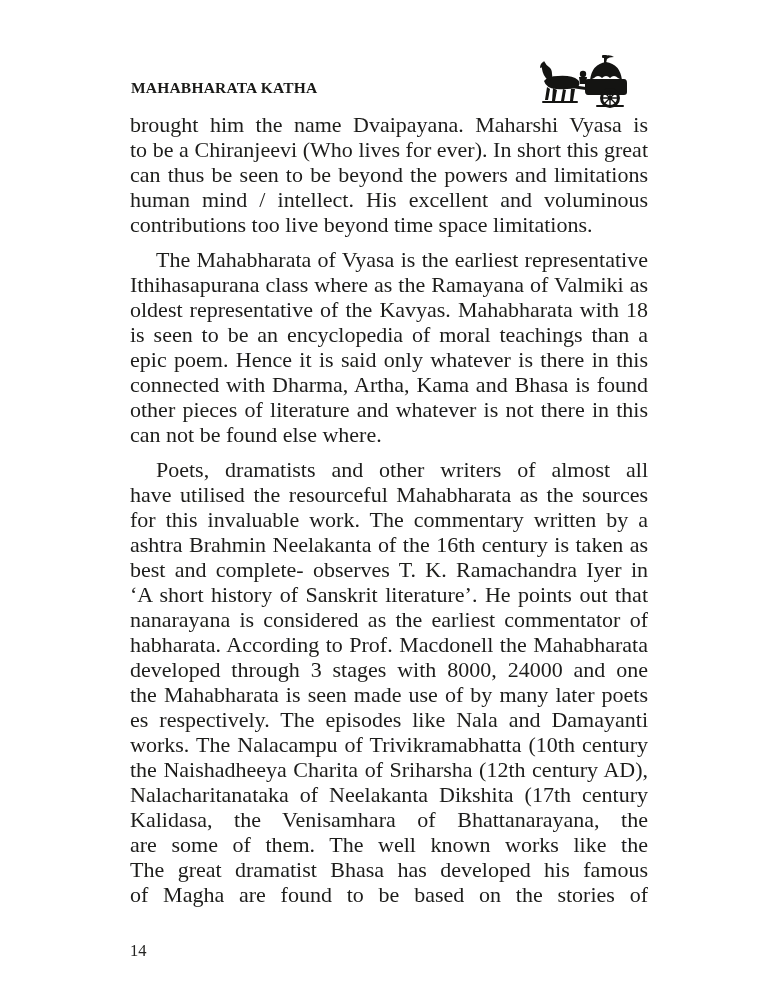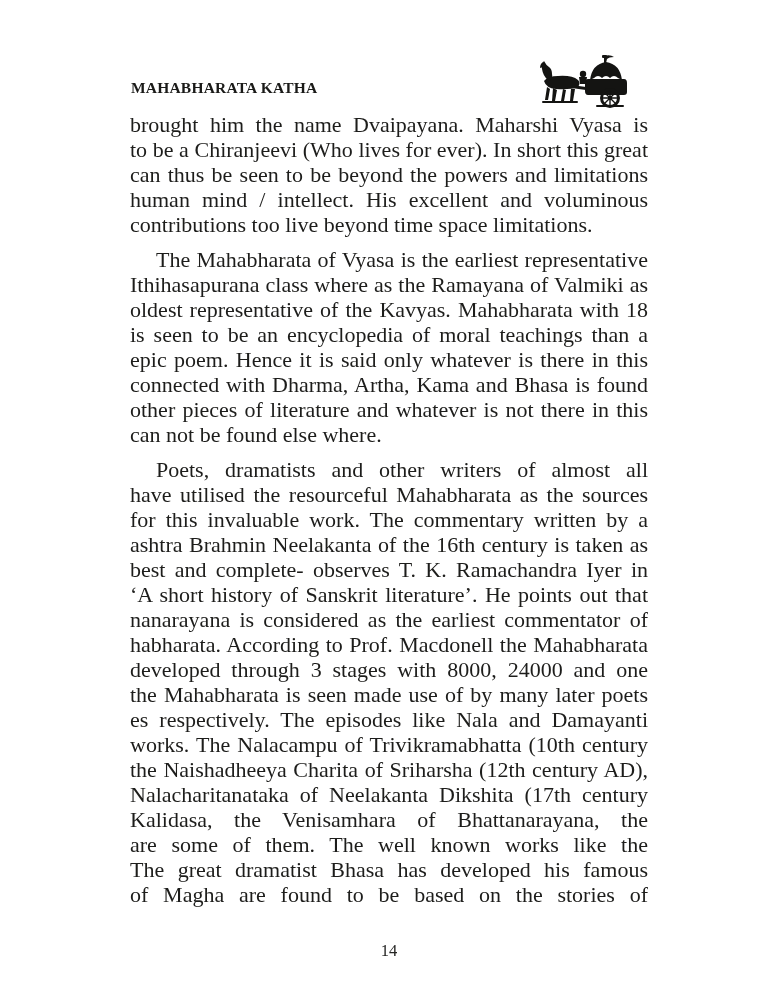--- a/index.html
+++ b/index.html
@@ -49,21 +49,20 @@
   .line.last-left {
     text-align: right;
     -moz-text-align-last: left;
     text-align-last: left;
   }
   .line.first-indent { text-indent: 26px; }
   .page-number {
     position: absolute;
     left: 130px; top: 941px;
     width: 518px;
-    text-align: center;
     font-size: 16.5px;
     color: #242422;
   }
 </style>
 </head>
 <body>
 
 <div class="page">
 
   <div class="running-title">MAHABHARATA KATHA</div>

